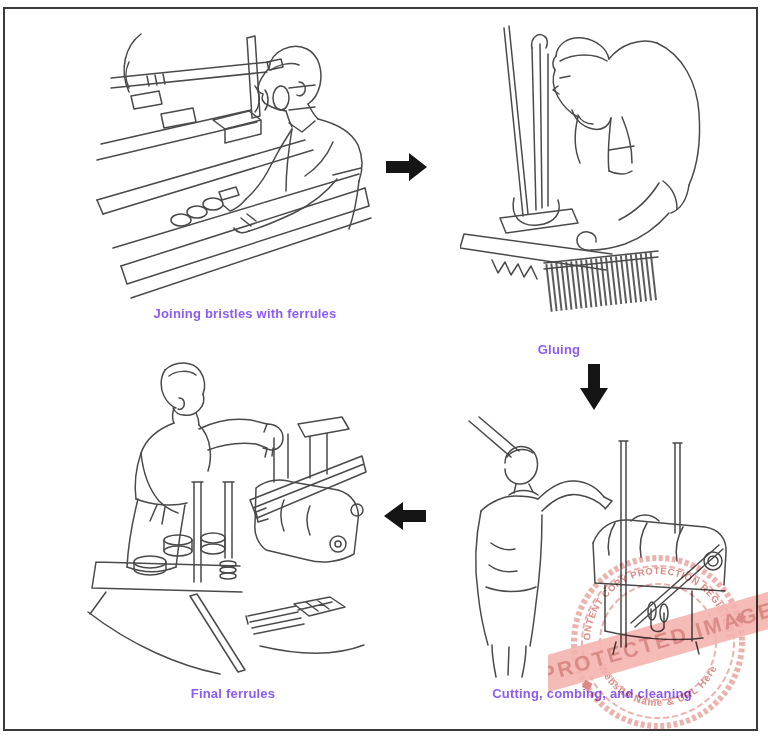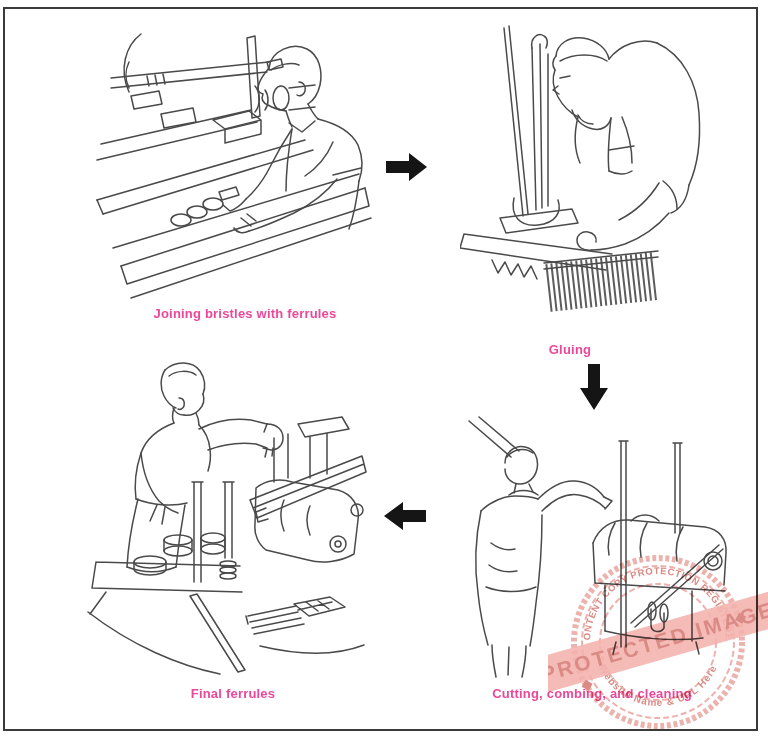--- a/index.html
+++ b/index.html
@@ -2,21 +2,21 @@
 <html><head>
 <meta charset="utf-8">
 <style>
   html,body{margin:0;padding:0;background:#ffffff;}
   .canvas{position:relative;width:768px;height:742px;background:#ffffff;overflow:hidden;
           font-family:"Liberation Sans",sans-serif;}
   .frame{position:absolute;left:3px;top:7px;width:751px;height:720px;border:2px solid #3a3a3a;}
   .panel{position:absolute;}
   svg.art *{fill:none;stroke:#4a4a4a;stroke-width:1.5;stroke-linecap:round;stroke-linejoin:round;}
   svg.art .bristles{stroke-width:48;stroke-dasharray:2 3;stroke-linecap:butt;opacity:.9;}
-  .step-label{position:absolute;font-size:13px;font-weight:700;color:#ec4899;text-align:center;letter-spacing:.2px;}
+  .step-label{position:absolute;font-size:13px;font-weight:700;color:#8b5cf6;text-align:center;letter-spacing:.2px;}
   .arrow{position:absolute;}
   .arrow polygon{fill:#151515;stroke:none;}
   .stamp{position:absolute;left:548px;top:546px;opacity:.82;mix-blend-mode:multiply;}
   .stamp text{font-family:"Liberation Sans",sans-serif;font-weight:700;}
   .stamp .band-text{font-size:21px;letter-spacing:2.5px;}
   .stamp .arc-top{font-size:9.5px;letter-spacing:.6px;}
   .stamp .arc-bottom{font-size:10px;letter-spacing:1px;}
 </style>
 </head>
 <body>
@@ -176,21 +176,21 @@
     <polygon points="0,9 23,9 23,1 41,15 23,29 23,21 0,21"></polygon>
   </svg>
   <svg class="arrow" style="left:578px;top:364px" width="32" height="48" viewBox="0 0 32 48">
     <polygon points="10,0 22,0 22,24 30,24 16,46 2,24 10,24"></polygon>
   </svg>
   <svg class="arrow" style="left:383px;top:501px" width="44" height="30" viewBox="0 0 44 30">
     <polygon points="43,9 20,9 20,1 1,15 20,29 20,21 43,21"></polygon>
   </svg>
 
   <div class="step-label" style="left:95px;top:306px;width:300px">Joining bristles with ferrules</div>
-  <div class="step-label" style="left:470px;top:342px;width:200px">Gluing</div>
+  <div class="step-label" style="left:459px;top:342px;width:200px">Gluing</div>
   <div class="step-label" style="left:452px;top:686px;width:280px">Cutting, combing, and cleaning</div>
   <div class="step-label" style="left:93px;top:686px;width:280px">Final ferrules</div>
 
   <svg class="stamp" width="240" height="200" viewBox="0 0 240 200">
     <defs>
       <path id="arcTop" d="M 42,96 A 68,68 0 0 1 178,96"></path>
       <path id="arcBottom" d="M 46,96 A 64,64 0 0 0 174,96"></path>
     </defs>
     <circle cx="110" cy="96" r="84" fill="none" stroke-width="6" stroke-dasharray="4 2.6" opacity=".85" stroke="#e4908a"></circle>
     <circle cx="110" cy="96" r="76" fill="none" stroke-width="2" stroke-dasharray="6 3" opacity=".85" stroke="#e4908a"></circle>

